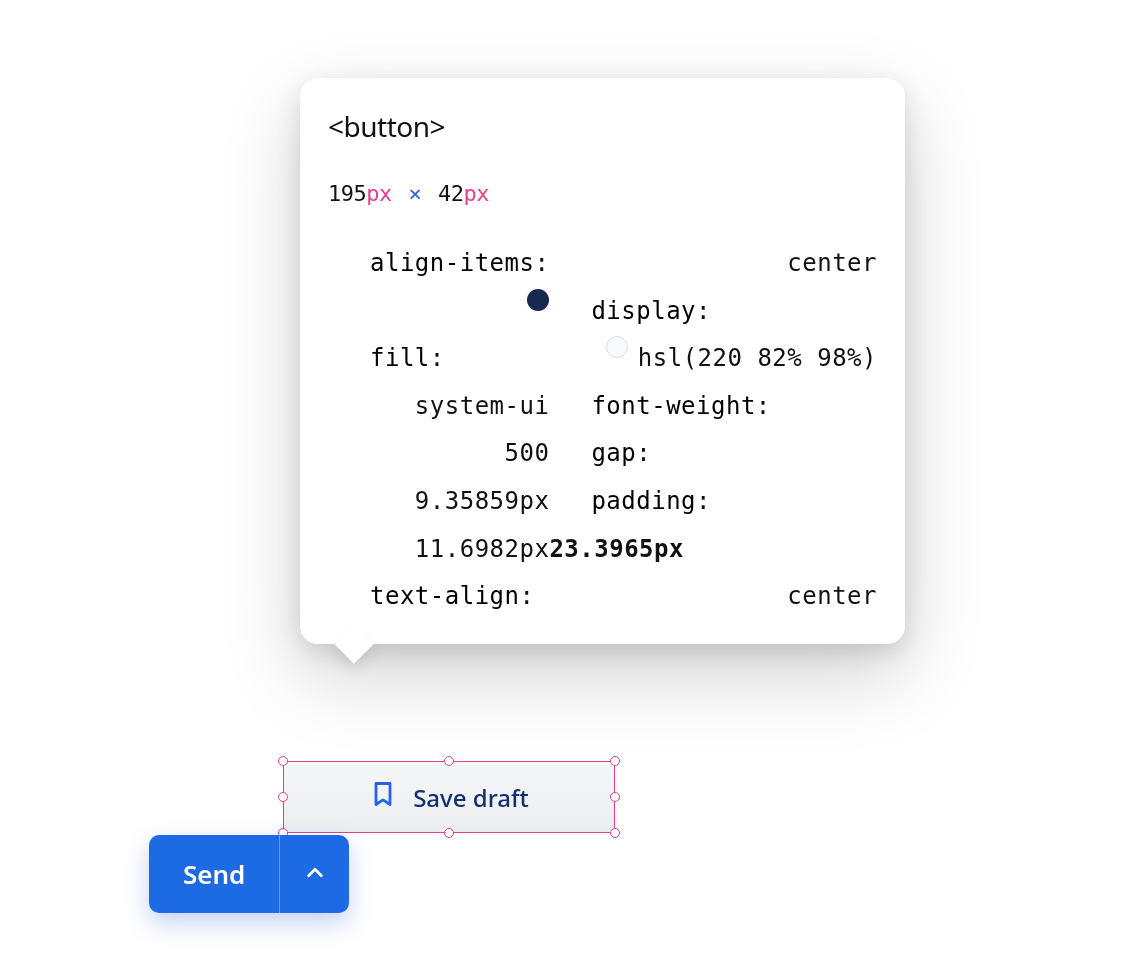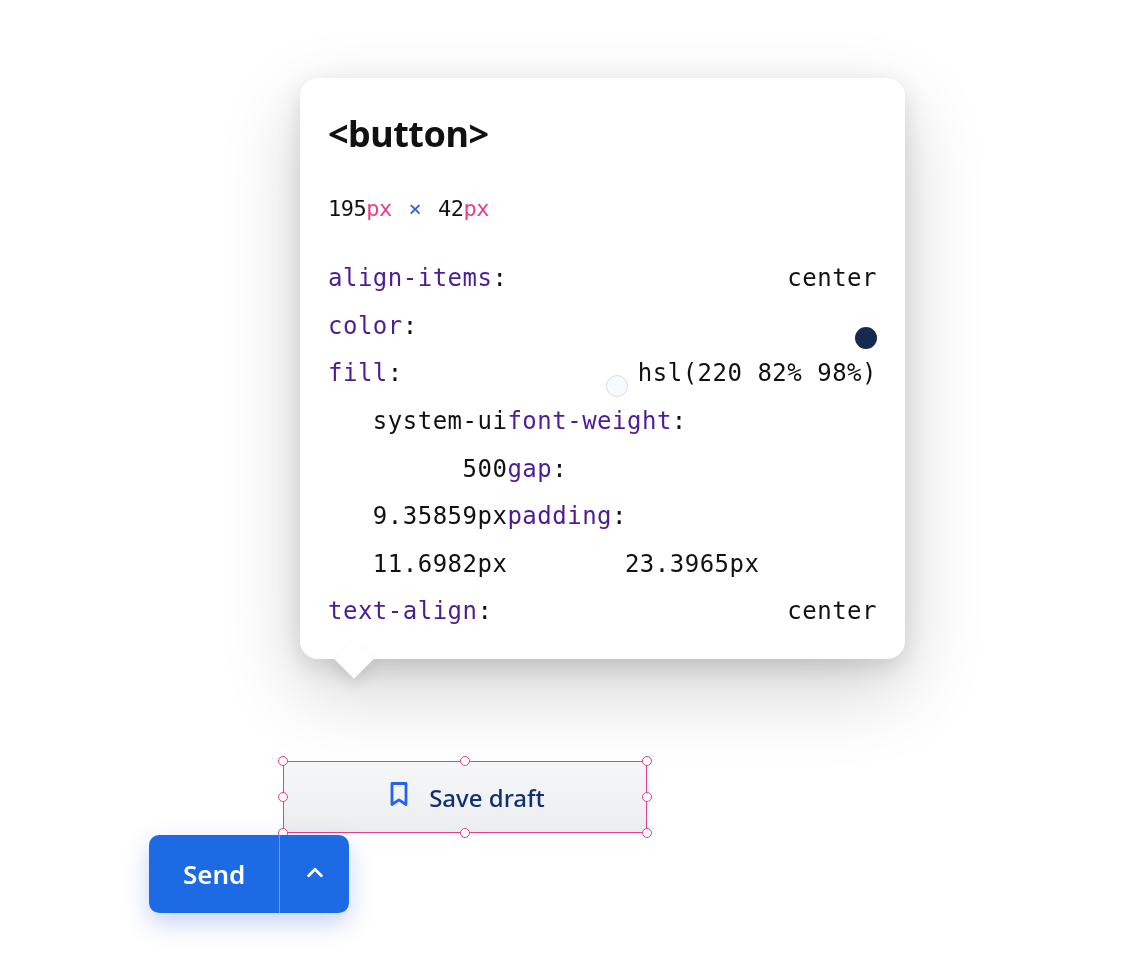--- a/index.html
+++ b/index.html
@@ -17,22 +17,22 @@
     top: 78px;
     width: 605px;
     background: #fff;
     border-radius: 18px;
     box-shadow: 0 30px 80px rgba(0,0,0,0.18), 0 8px 24px rgba(0,0,0,0.12);
     padding: 22px 28px 24px 28px;
     font-size: 24px;
     line-height: 1.9;
   }
   .inspector .tag {
-    font-weight: 700;
-    font-size: 36px;
+    font-weight: 400;
+    font-size: 28px;
     color: #111;
     letter-spacing: -0.5px;
     font-family: system-ui, -apple-system, sans-serif;
   }
   .inspector .dims {
     margin-top: 20px;
     font-family: ui-monospace, Menlo, Consolas, monospace;
     font-size: 22px;
     color: #111;
     letter-spacing: -0.5px;
@@ -42,40 +42,42 @@
   .inspector .props {
     margin-top: 26px;
     display: grid;
     grid-template-columns: auto 1fr;
     row-gap: 2px;
     font-family: ui-monospace, Menlo, Consolas, monospace;
     font-size: 24px;
     letter-spacing: 0.5px;
   }
   .inspector .k {
-    color: #4c1d95;
+    color: #000000;
     white-space: pre;
+    margin-left: 42px;
   }
   .inspector .colon {
     color: #111;
   }
   .inspector .v {
     color: #111;
     text-align: right;
     white-space: pre;
     display: flex;
     justify-content: flex-end;
-    align-items: flex-end;
+    align-items: flex-start;
     gap: 10px;
   }
   .inspector .v2 {
     grid-column: 2;
-    text-align: center;
+    text-align: left;
     white-space: pre;
     color: #111;
+    font-weight: bold;
   }
   .swatch {
     display: inline-block;
     width: 22px;
     height: 22px;
     border-radius: 50%;
   }
 
   
   .pointer {
@@ -87,21 +89,21 @@
     background: #fff;
     transform: rotate(45deg);
     box-shadow: 6px 6px 14px rgba(0,0,0,0.08);
   }
 
   
   .save-draft-wrap {
     position: absolute;
     left: 283px;
     top: 761px;
-    width: 364px;
+    width: 332px;
     height: 72px;
   }
   .save-draft {
     width: 100%;
     height: 100%;
     display: inline-flex;
     align-items: center;
     justify-content: center;
     gap: 16px;
     background: linear-gradient(#f6f7f9, #ecedef);
@@ -194,23 +196,23 @@
   <div class="dims">
     <span>195</span><span class="px">px</span>
     <span class="times">×</span>
     <span>42</span><span class="px">px</span>
   </div>
 
   <div class="props">
     <div><span class="k">align-items</span><span class="colon">:</span></div>
     <div class="v"><span>center</span></div>
 
-    <div><span class="k">color</span><span class="colon">:</span></div>
     <div class="v"><span class="swatch" style="background:#16294f"></span></div>
 
+    <div><span class="k">display</span><span class="colon">:</span></div>
 
     <div><span class="k">fill</span><span class="colon">:</span></div>
     <div class="v"><span class="swatch" style="background:#f7faff;border:1px solid #d9dde4"></span><span>hsl(220 82% 98%)</span></div>
 
     <div class="v"><span>system-ui</span></div>
 
 
     <div><span class="k">font-weight</span><span class="colon">:</span></div>
     <div class="v"><span>500</span></div>
 

